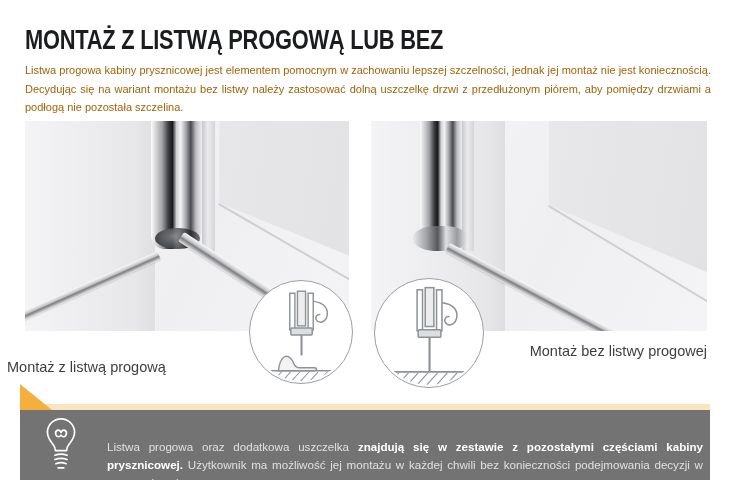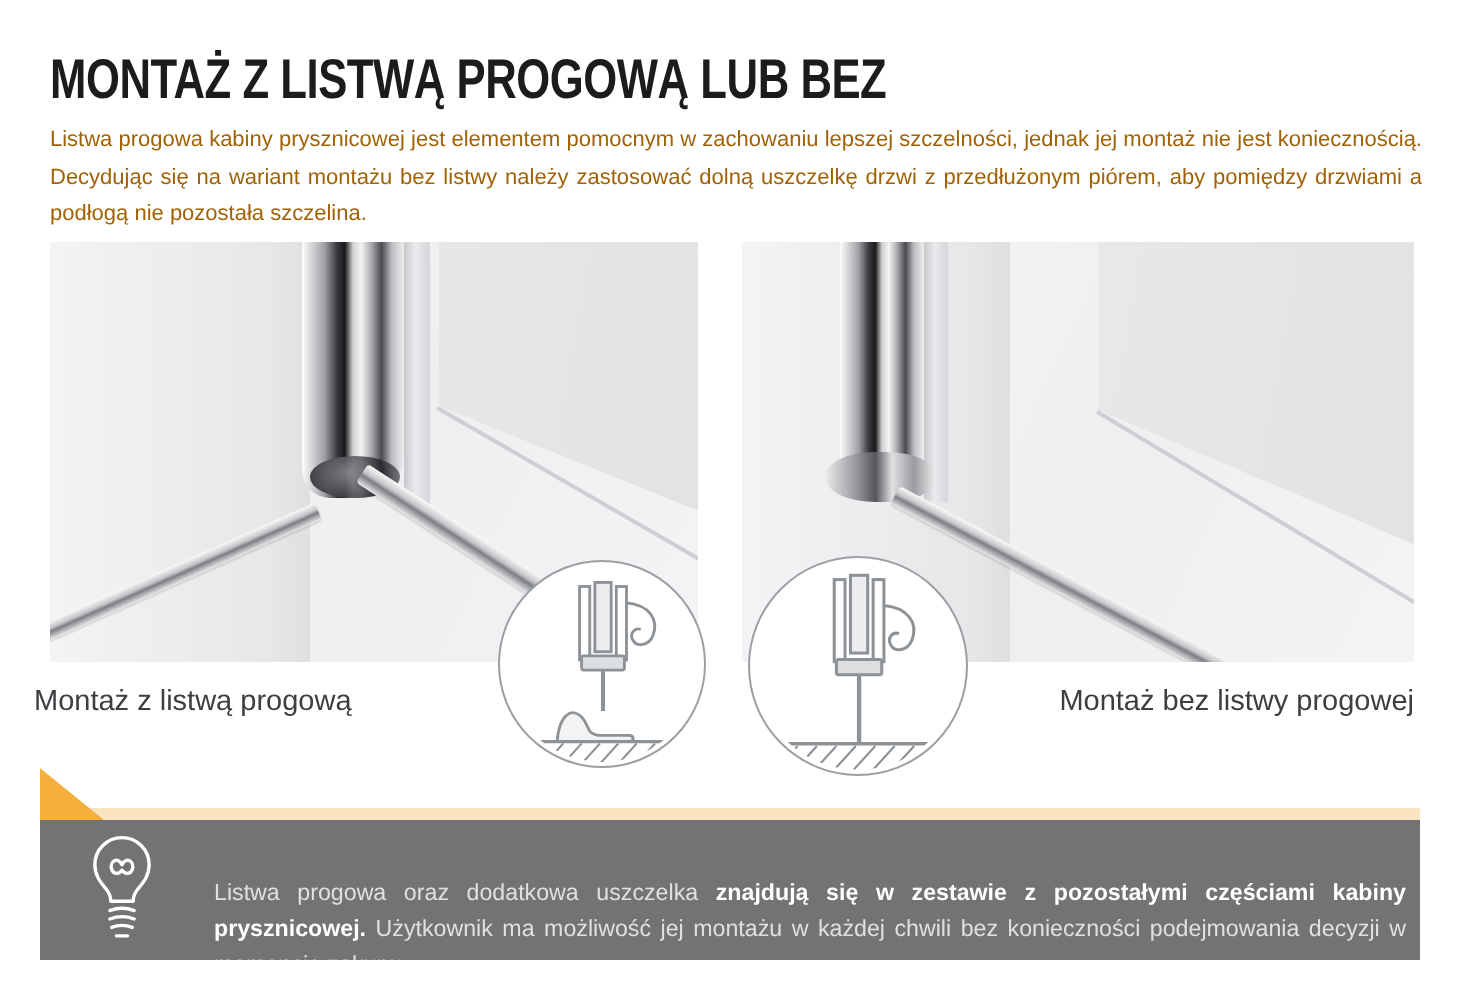--- a/index.html
+++ b/index.html
@@ -43,21 +43,21 @@
   .photo-right .pillar{left:14.5%;width:12.5%;height:57%;}
   .photo-right .pillar-foot{position:absolute;left:12.5%;top:50%;width:16.5%;height:12%;border-radius:45%;background:linear-gradient(90deg,#e9e9eb 0%,#9fa1a4 25%,#55565a 45%,#dfe0e2 60%,#9a9b9f 80%,#ededee 100%);}
   .photo .hinge-blob{position:absolute;border-radius:50%;background:radial-gradient(circle at 40% 40%,#8a8b8e,#26272a 60%,#6f7074);opacity:.85;}
   .photo-left .hinge-blob{left:40%;top:51%;width:14%;height:10%;}
   .chrome-strip{position:absolute;transform-origin:left top;border-radius:2px;background:linear-gradient(180deg,#fafafa 0%,#c4c5c8 40%,#7d7e82 58%,#e6e6e8 100%);box-shadow:0 1px 1px rgba(0,0,0,.12);}
   .photo-left .strip-right{left:49%;top:53%;width:64%;height:11px;transform:rotate(33deg);}
   .photo-left .strip-left{left:-4%;top:93%;width:49%;height:9px;transform:rotate(-24deg);}
   .photo-right .strip-right{left:23.5%;top:58%;width:80%;height:10px;transform:rotate(28deg);}
   
   .caption{position:absolute;top:343px;font-size:14.5px;color:#3c3e42;}
-  .caption-left{left:17px;}
+  .caption-left{left:7px;margin-top:16px;}
   .caption-right{right:29px;text-align:right;}
   
   .detail-circle{position:absolute;border-radius:50%;background:#fff;border:1.5px solid #9ba0a5;box-sizing:border-box;}
   .detail-circle svg{display:block;width:100%;height:100%;}
   .circle-left{left:249px;top:280px;width:104px;height:104px;}
   .circle-right{left:374px;top:278px;width:110px;height:110px;}
   
   .note-banner{position:absolute;left:20px;top:410px;width:690px;height:70px;background:#737373;}
   .note-wedge{position:absolute;left:20px;top:384px;width:0;height:0;border-bottom:26px solid #F4AF3D;border-right:32px solid transparent;}
   .note-topglow{position:absolute;left:20px;top:404px;width:690px;height:6px;background:rgba(244,175,61,.32);}

